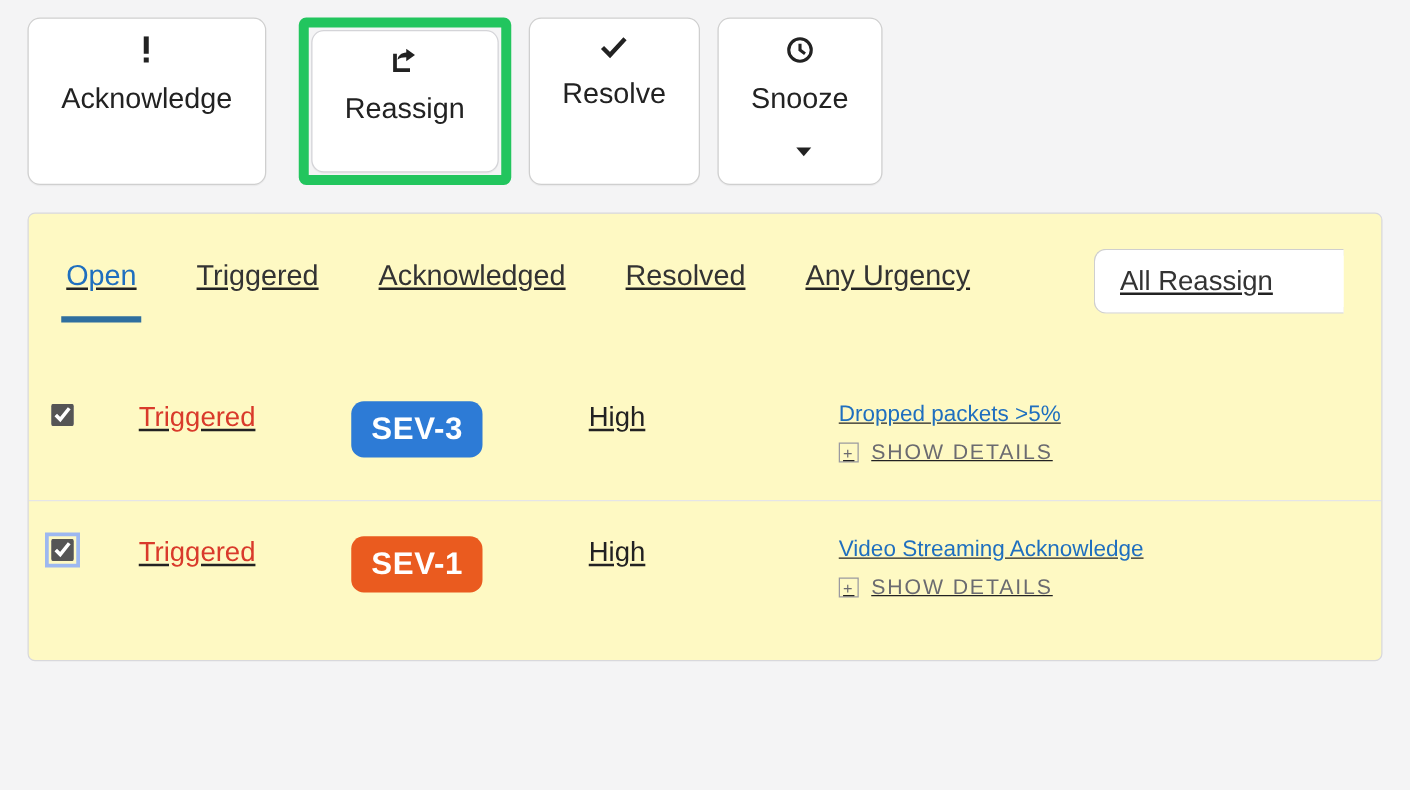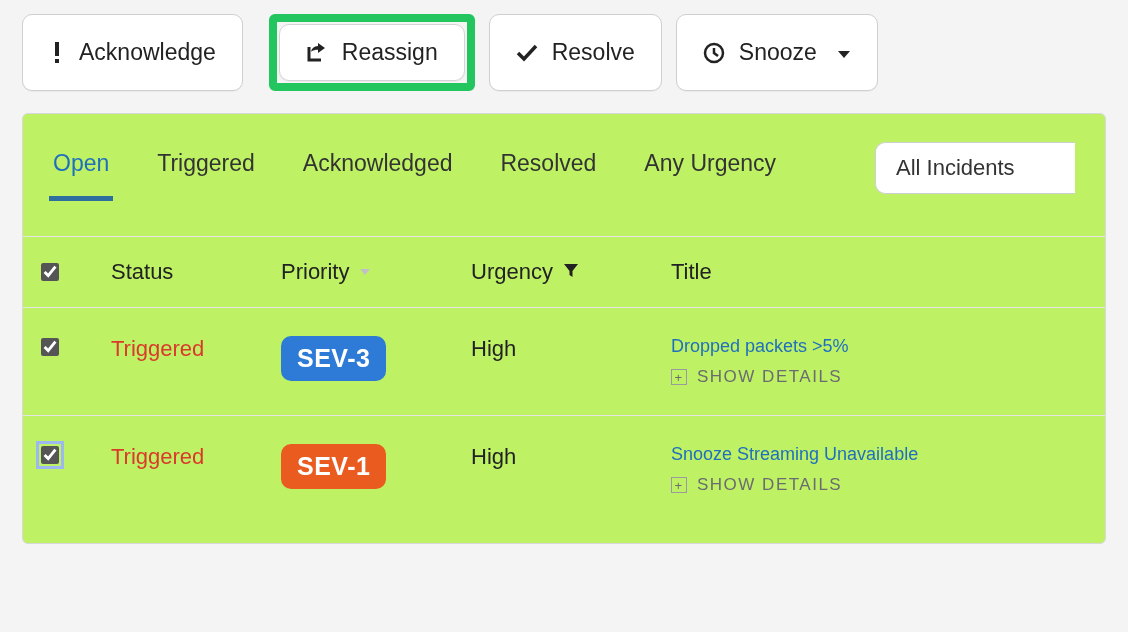--- a/index.html
+++ b/index.html
@@ -22,35 +22,37 @@
       gap: 14px;
       background: #fff;
       border: 1.5px solid #cfcfcf;
       border-radius: 10px;
       padding: 14px 26px;
       font-size: 23px;
       font-weight: 400;
       color: #222;
       cursor: pointer;
       box-shadow: 0 1px 0 rgba(0,0,0,0.04);
+      flex-direction: column;
     }
     .btn .bicon { display: inline-flex; align-items: center; justify-content: center; }
     .highlight-box {
       border: 8px solid #22c55e;
       border-radius: 6px;
       padding: 2px;
       display: inline-flex;
       margin-left: 12px;
     }
     .highlight-box .btn { border-color: #d4d4d8; }
     .panel {
-      background: #bef264;
+      background: #fef9c3;
       border: 1.5px solid #d8d8dc;
       border-radius: 6px;
       overflow: hidden;
+      text-decoration: underline;
     }
     .tabs-row {
       display: flex;
       align-items: center;
       padding: 28px 30px 42px 30px;
       gap: 48px;
     }
     .tab {
       font-size: 23px;
       color: #333;
@@ -210,47 +212,24 @@
 </div>
 
 <div class="panel">
   <div class="tabs-row">
     <span class="tab active">Open</span>
     <span class="tab">Triggered</span>
     <span class="tab">Acknowledged</span>
     <span class="tab">Resolved</span>
     <span class="tab">Any Urgency</span>
     <div class="filter-select">
-      <span>All Incidents</span>
+      <span>All Reassign</span>
     </div>
   </div>
 
-  <div class="thead">
-    <div class="th">
-      <input type="checkbox" checked="" style="">
-    </div>
-    <div class="th">Status</div>
-    <div class="th">
-      <span>Priority</span>
-      <span class="sort-arrow">
-        <svg width="12" height="10" viewBox="0 0 12 10">
-            <path d="M1 2 l5 6 5 -6 z" fill="#c0c0c6"></path>
-          </svg>
-      </span>
-    </div>
-    <div class="th">
-      <span>Urgency</span>
-      <span class="filter-icon">
-        <svg width="16" height="16" viewBox="0 0 16 16">
-            <path d="M1 1 h14 l-5.5 7 v6 l-3 -2 v-4 z" fill="#222"></path>
-          </svg>
-      </span>
-    </div>
-    <div class="th">Title</div>
-  </div>
 
   <div class="trow">
     <div class="cell">
       <input type="checkbox" checked="" style="">
     </div>
     <div class="cell status-triggered">Triggered</div>
     <div class="cell">
       <span class="sev-badge sev-blue">SEV-3</span>
     </div>
     <div class="cell">High</div>
@@ -266,20 +245,20 @@
   <div class="trow">
     <div class="cell">
       <input type="checkbox" checked="" class="cb-focused" style="">
     </div>
     <div class="cell status-triggered">Triggered</div>
     <div class="cell">
       <span class="sev-badge sev-orange">SEV-1</span>
     </div>
     <div class="cell">High</div>
     <div class="cell">
-      <div class="title-link">Snooze Streaming Unavailable</div>
+      <div class="title-link">Video Streaming Acknowledge</div>
       <div class="show-details">
         <span class="plus-box">+</span>
         <span>SHOW DETAILS</span>
       </div>
     </div>
   </div>
 </div>
 
 </body></html>

